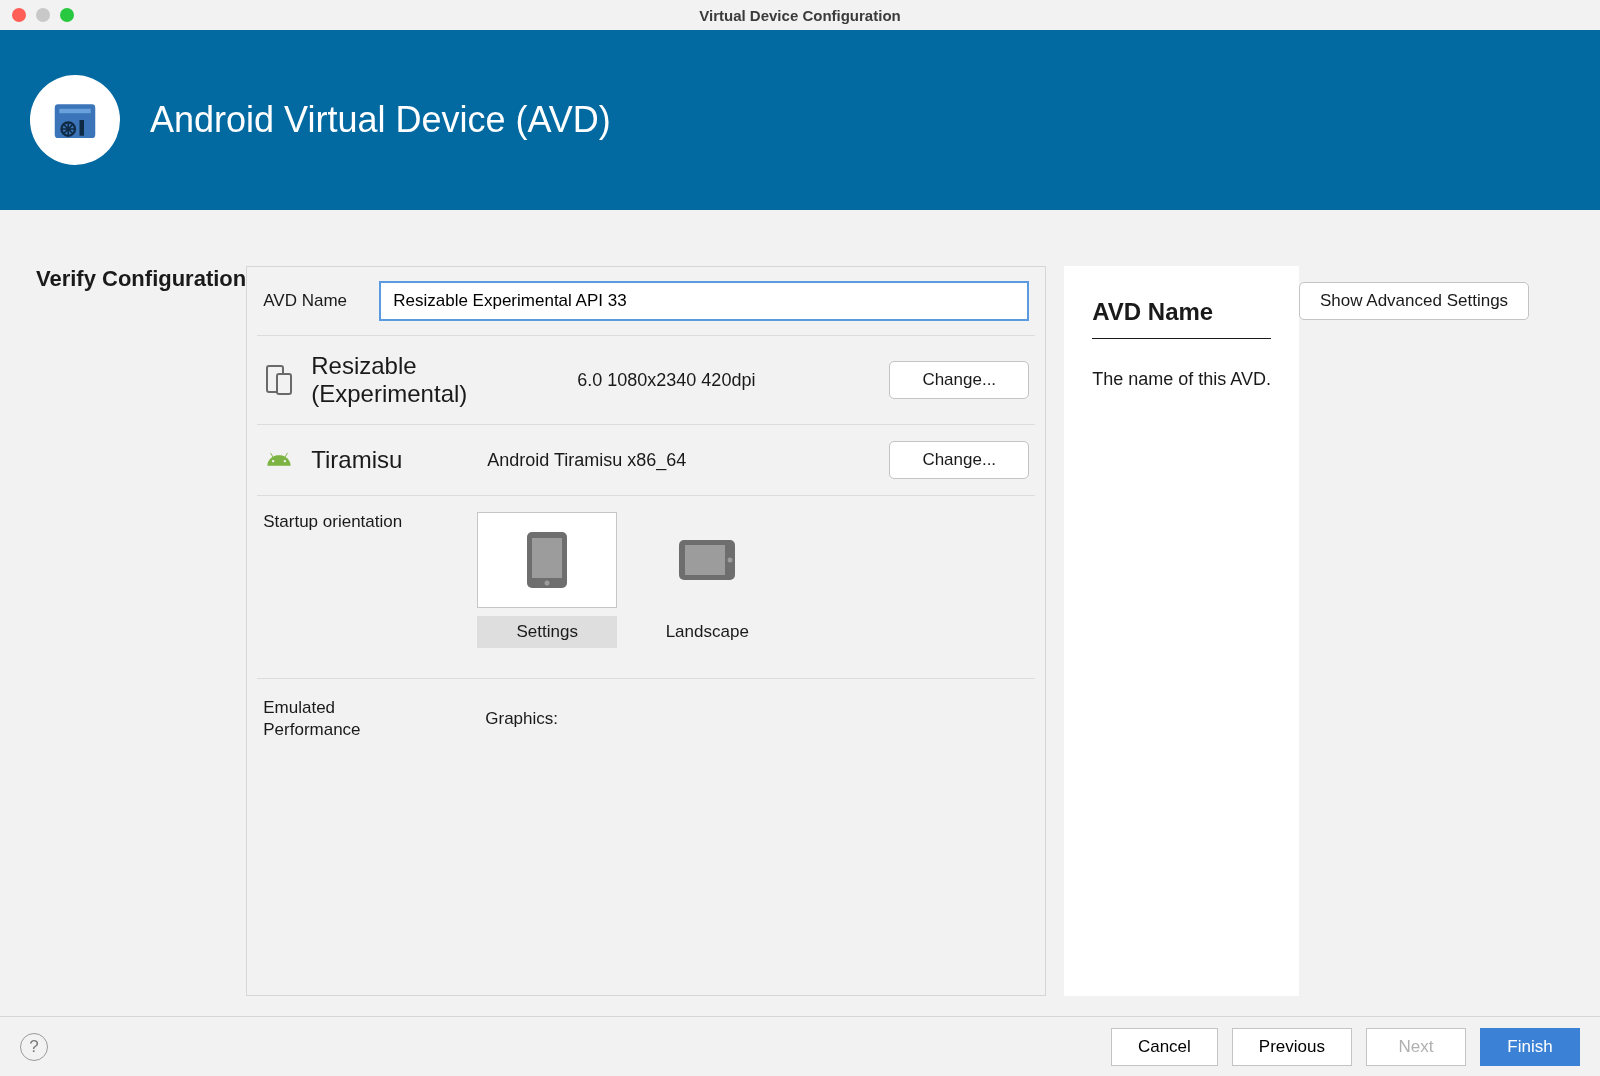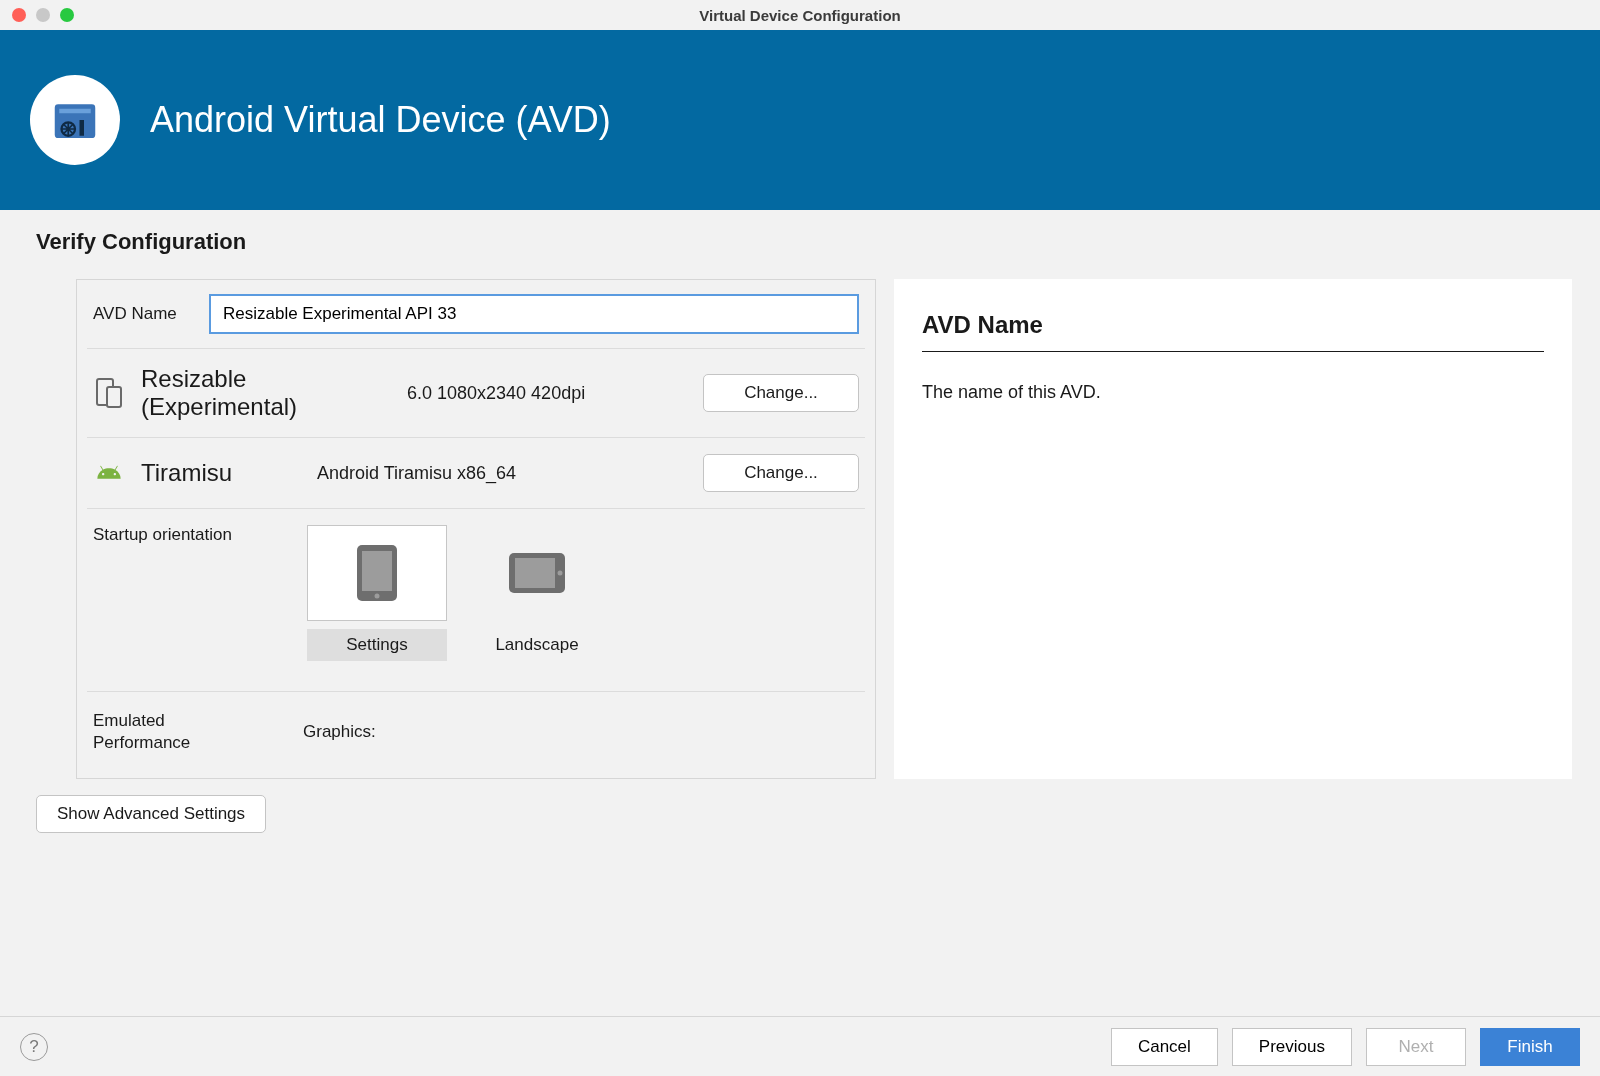--- a/index.html
+++ b/index.html
@@ -54,36 +54,35 @@
       align-items: center;
       justify-content: center;
     }
     .logo-svg { width: 54px; height: 54px; }
     .header-title {
       color: #fff;
       font-size: 36px;
       font-weight: 400;
     }
     .content {
-      padding: 19px 28px 20px 36px;
-      display: flex;
-      flex-direction: column;
+      padding: 56px 28px 20px 36px;
+      display: flex;
+      flex-direction: row;
       height: calc(1076px - 30px - 180px - 60px);
       position: relative;
     }
     .section-title {
       font-size: 22px;
       font-weight: 700;
       margin-bottom: 24px;
     }
     .two-col {
       display: flex;
       gap: 18px;
       align-items: stretch;
-      margin-left: 40px;
     }
     .left-panel {
       width: 800px;
       border: 1px solid #d6d6d6;
       background: #f2f2f2;
     }
     .row {
       display: flex;
       align-items: center;
       padding: 14px 16px;
@@ -112,21 +111,21 @@
     .dev-spec { font-size: 18px; color: #1a1a1a; flex: 1; }
     .btn {
       border: 1px solid #c4c4c4;
       background: #fff;
       padding: 8px 20px;
       font-size: 17px;
       border-radius: 5px;
       cursor: pointer;
       color: #1a1a1a;
     }
-    .btn-change { margin-left: auto; width: 156px; }
+    .btn-change { margin-left: auto; width: 140px; }
     .android-icon { width: 28px; height: 28px; }
     .orient-row {
       display: flex;
       align-items: flex-start;
       padding: 16px 16px 30px 16px;
       gap: 28px;
     }
     .orient-opts { display: flex; gap: 20px; }
     .orient-card {
       width: 140px;
@@ -141,21 +140,21 @@
       display:flex; align-items:center; justify-content:center;
       border: 1px solid transparent;
     }
     .orient-selected .orient-icon-box { border: 1px solid #c6c6c6; background: #fff; }
     .orient-selected .orient-label-box { background: #dedede; width: 140px; text-align:center; padding: 6px 0;}
     .orient-label { font-size: 17px; }
     .perf-row {
       display: flex;
       align-items: center;
       padding: 18px 16px 24px 16px;
-      gap: 40px;
+      gap: 52px;
     }
     .perf-lbl { font-size: 17px; line-height: 1.3; width: 170px;}
     .perf-glabel { font-size: 17px; }
     .select {
       border: 1px solid #c4c4c4;
       background: #fff;
       height: 34px;
       width: 300px;
       padding: 0 12px;
       font-size: 17px;

